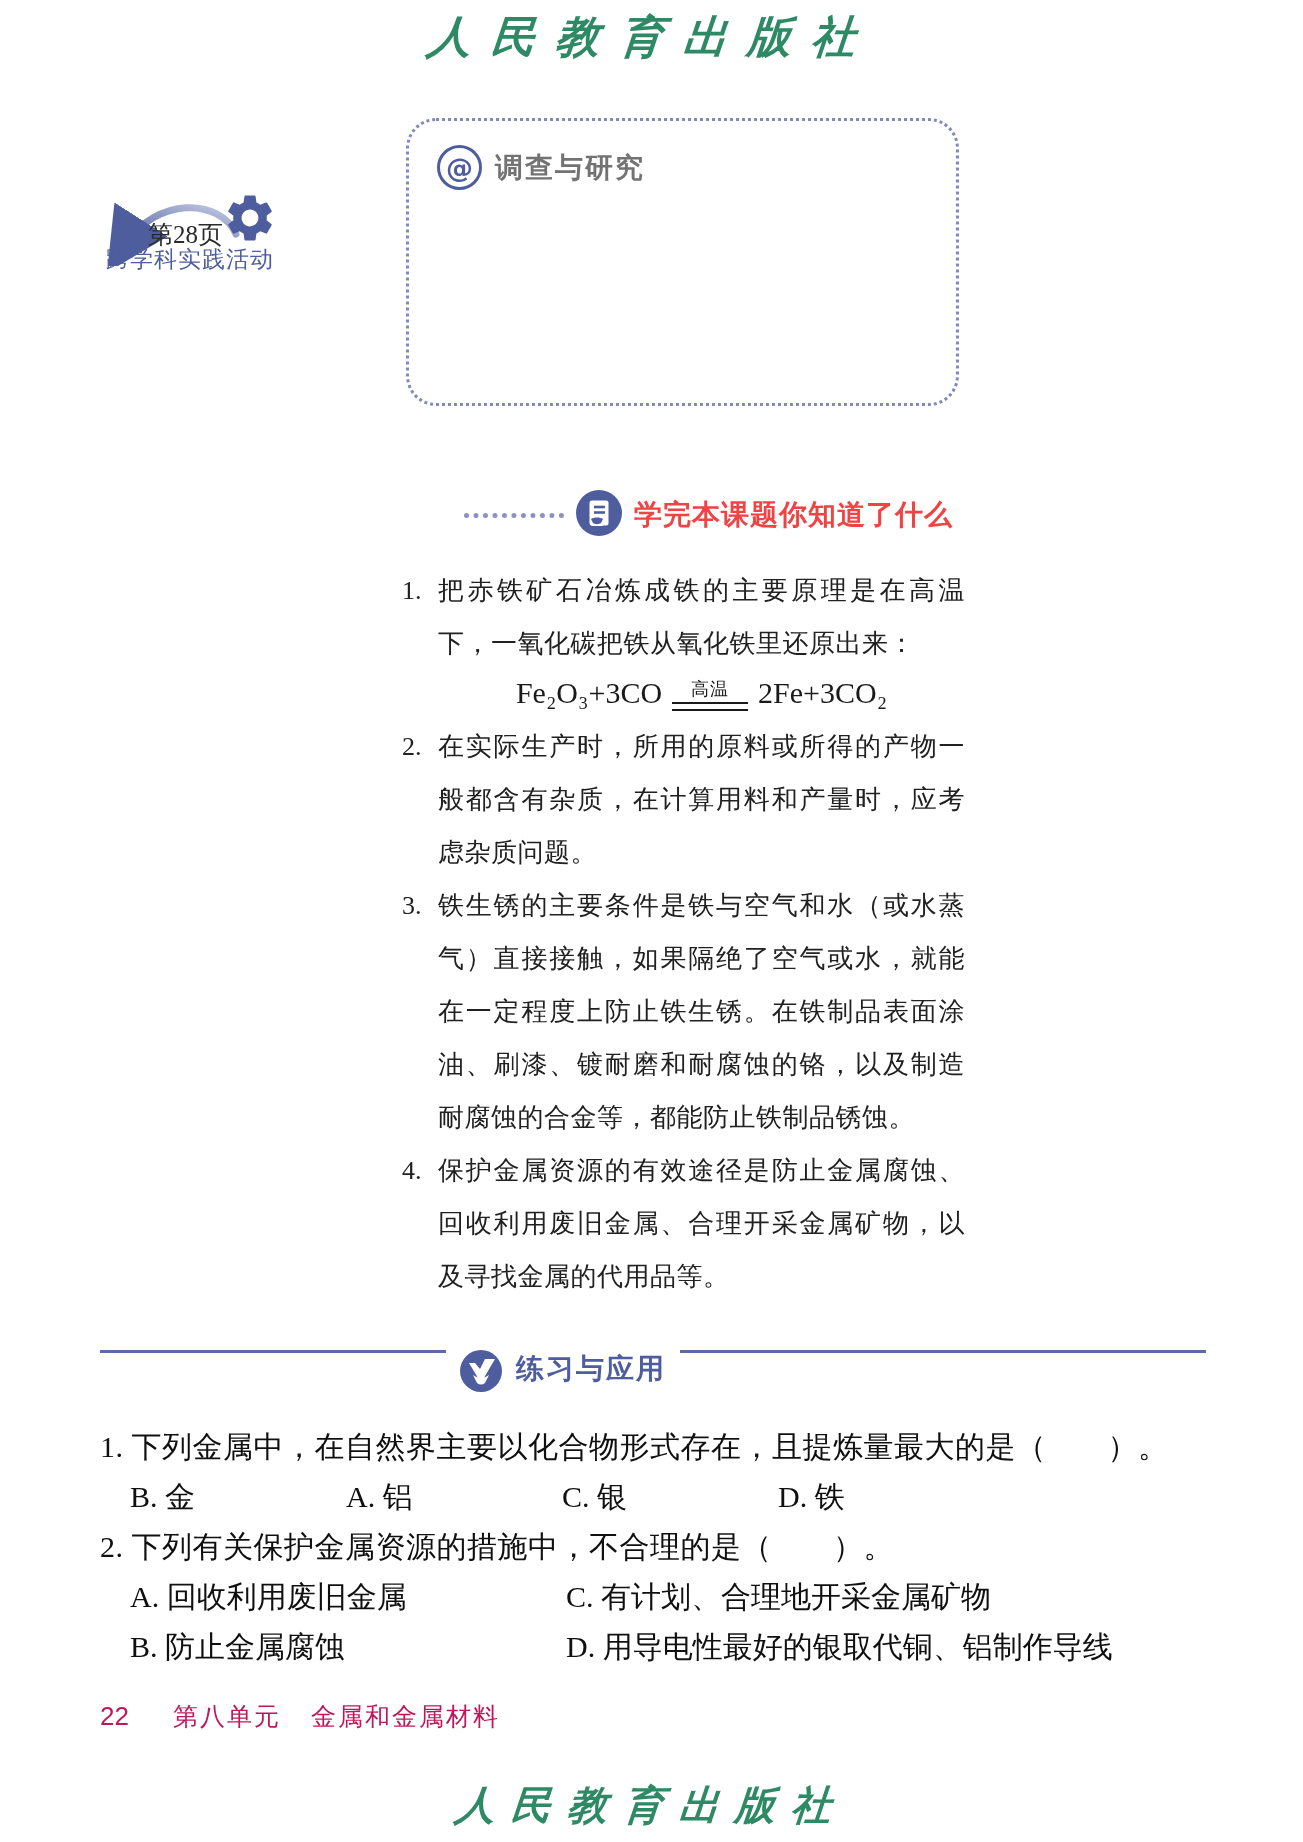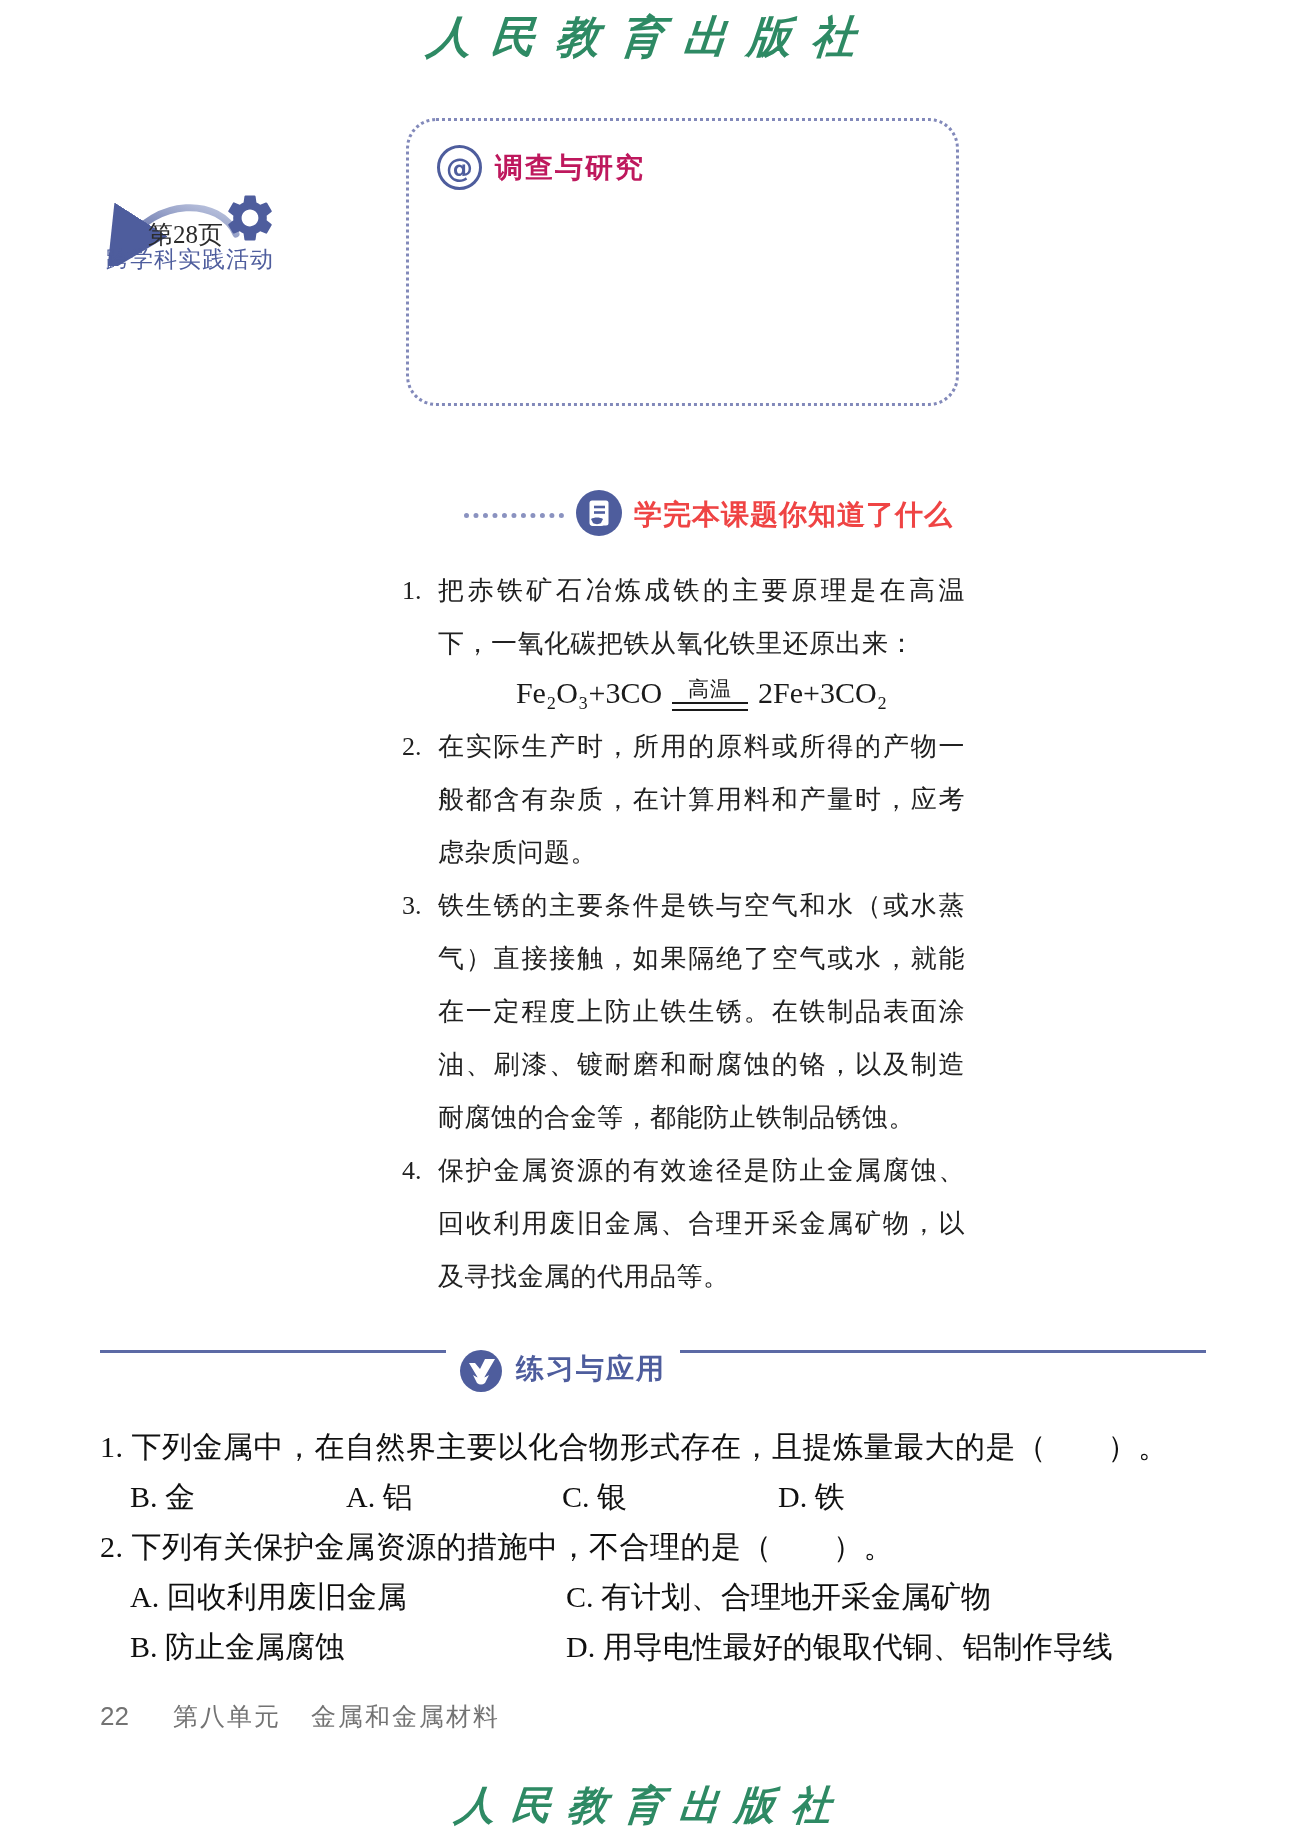--- a/index.html
+++ b/index.html
@@ -21,60 +21,60 @@
   .side-badge .badge-label { position:absolute; left:-2px; top:52px; width:180px; font-size:23px; font-weight:normal;
                              color:#4e5d9d; font-family:"Liberation Sans", sans-serif; letter-spacing:1px; white-space:nowrap; }
 
   
   .survey-box { position:absolute; left:406px; top:118px; width:553px; height:288px;
                 border:3px dotted #8289ba; border-radius:30px; padding:24px 28px 20px 28px; }
   .survey-header { display:flex; align-items:center; gap:13px; }
   .at-icon { width:45px; height:45px; border:3.5px solid #4e5d9d; border-radius:50%;
              display:flex; align-items:center; justify-content:center;
              color:#4e5d9d; font-family:"DejaVu Sans", sans-serif; font-weight:bold; font-size:27px; }
-  .survey-title { font-size:28px; font-weight:bold; color:#be185d;
+  .survey-title { font-size:28px; font-weight:bold; color:#737373;
                   font-family:"Liberation Sans", sans-serif; letter-spacing:2px; }
   .survey-body { margin-top:18px; font-size:25px; line-height:47px; text-align:justify;
                  text-indent:2em; color:#1d1d1d; letter-spacing:1px; }
 
   
   .knowledge { position:absolute; left:402px; top:490px; width:563px; }
   .k-heading { display:flex; align-items:center; gap:12px; margin-bottom:24px; }
   .k-dots-left { width:138px; margin-left:62px; border-top:5px dotted #8a92c0; height:0; }
   .k-dots-right { flex:1; border-top:5px dotted #8a92c0; height:0; }
   .k-title { font-size:28px; font-weight:bold; color:#ef4444;
              font-family:"Liberation Sans", sans-serif; letter-spacing:1px; white-space:nowrap; }
   .k-item { display:flex; font-size:26px; line-height:53px; }
   .k-num { width:36px; flex:none; }
   .k-text { flex:1; text-align:justify; letter-spacing:0.5px; }
 
   .equation { margin:6px 0 10px 36px; display:flex; justify-content:center; align-items:center;
               font-size:30px; color:#1a1a1a; font-family:"Liberation Serif", serif; }
   .eq-cond { display:inline-flex; flex-direction:column; align-items:center; margin:0 10px; transform:translateY(2px); }
-  .eq-cond .cond-text { font-size:21px; line-height:21px; margin-bottom:2px; letter-spacing:1px; }
+  .eq-cond .cond-text { font-size:18px; line-height:21px; margin-bottom:2px; letter-spacing:1px; }
   .eq-cond .cond-line { width:76px; height:9px; border-top:2.5px solid #1a1a1a; border-bottom:2.5px solid #1a1a1a; }
 
   
   .practice-divider { position:absolute; left:100px; top:1350px; width:1106px; height:42px;
                       display:flex; align-items:flex-start; gap:14px; }
   .pd-line-left { width:346px; height:3px; background:#5c6aa5; }
   .pd-line-right { flex:1; height:3px; background:#5c6aa5; }
   .p-title { font-size:28px; font-weight:bold; color:#4e5d9d;
              font-family:"Liberation Sans", sans-serif; letter-spacing:2px; white-space:nowrap; }
 
   
   .questions { position:absolute; left:100px; top:1422px; width:1108px; font-size:30px; color:#101010; }
   .q-text { line-height:50px; letter-spacing:0.5px; }
   .opt-row { display:flex; margin-left:30px; line-height:50px; }
   .opt-row .opt { width:216px; }
   .opt-row .opt:last-child { width:auto; }
   .opt-grid { display:grid; grid-template-columns:436px auto; margin-left:30px; line-height:50px; }
 
   
-  .footer { position:absolute; left:100px; top:1700px; display:flex; align-items:baseline; font-size:25px; color:#737373; }
+  .footer { position:absolute; left:100px; top:1700px; display:flex; align-items:baseline; font-size:25px; color:#be185d; }
   .footer .page-num { font-family:"Liberation Sans", sans-serif; font-size:26px; margin-right:44px; }
   .footer .unit { margin-right:30px; letter-spacing:2px; }
   .footer .unit-title { letter-spacing:2px; }
 </style>
 </head>
 <body>
 
 <div class="logo logo-top">人民教育出版社</div>
 
 <div class="side-badge">

